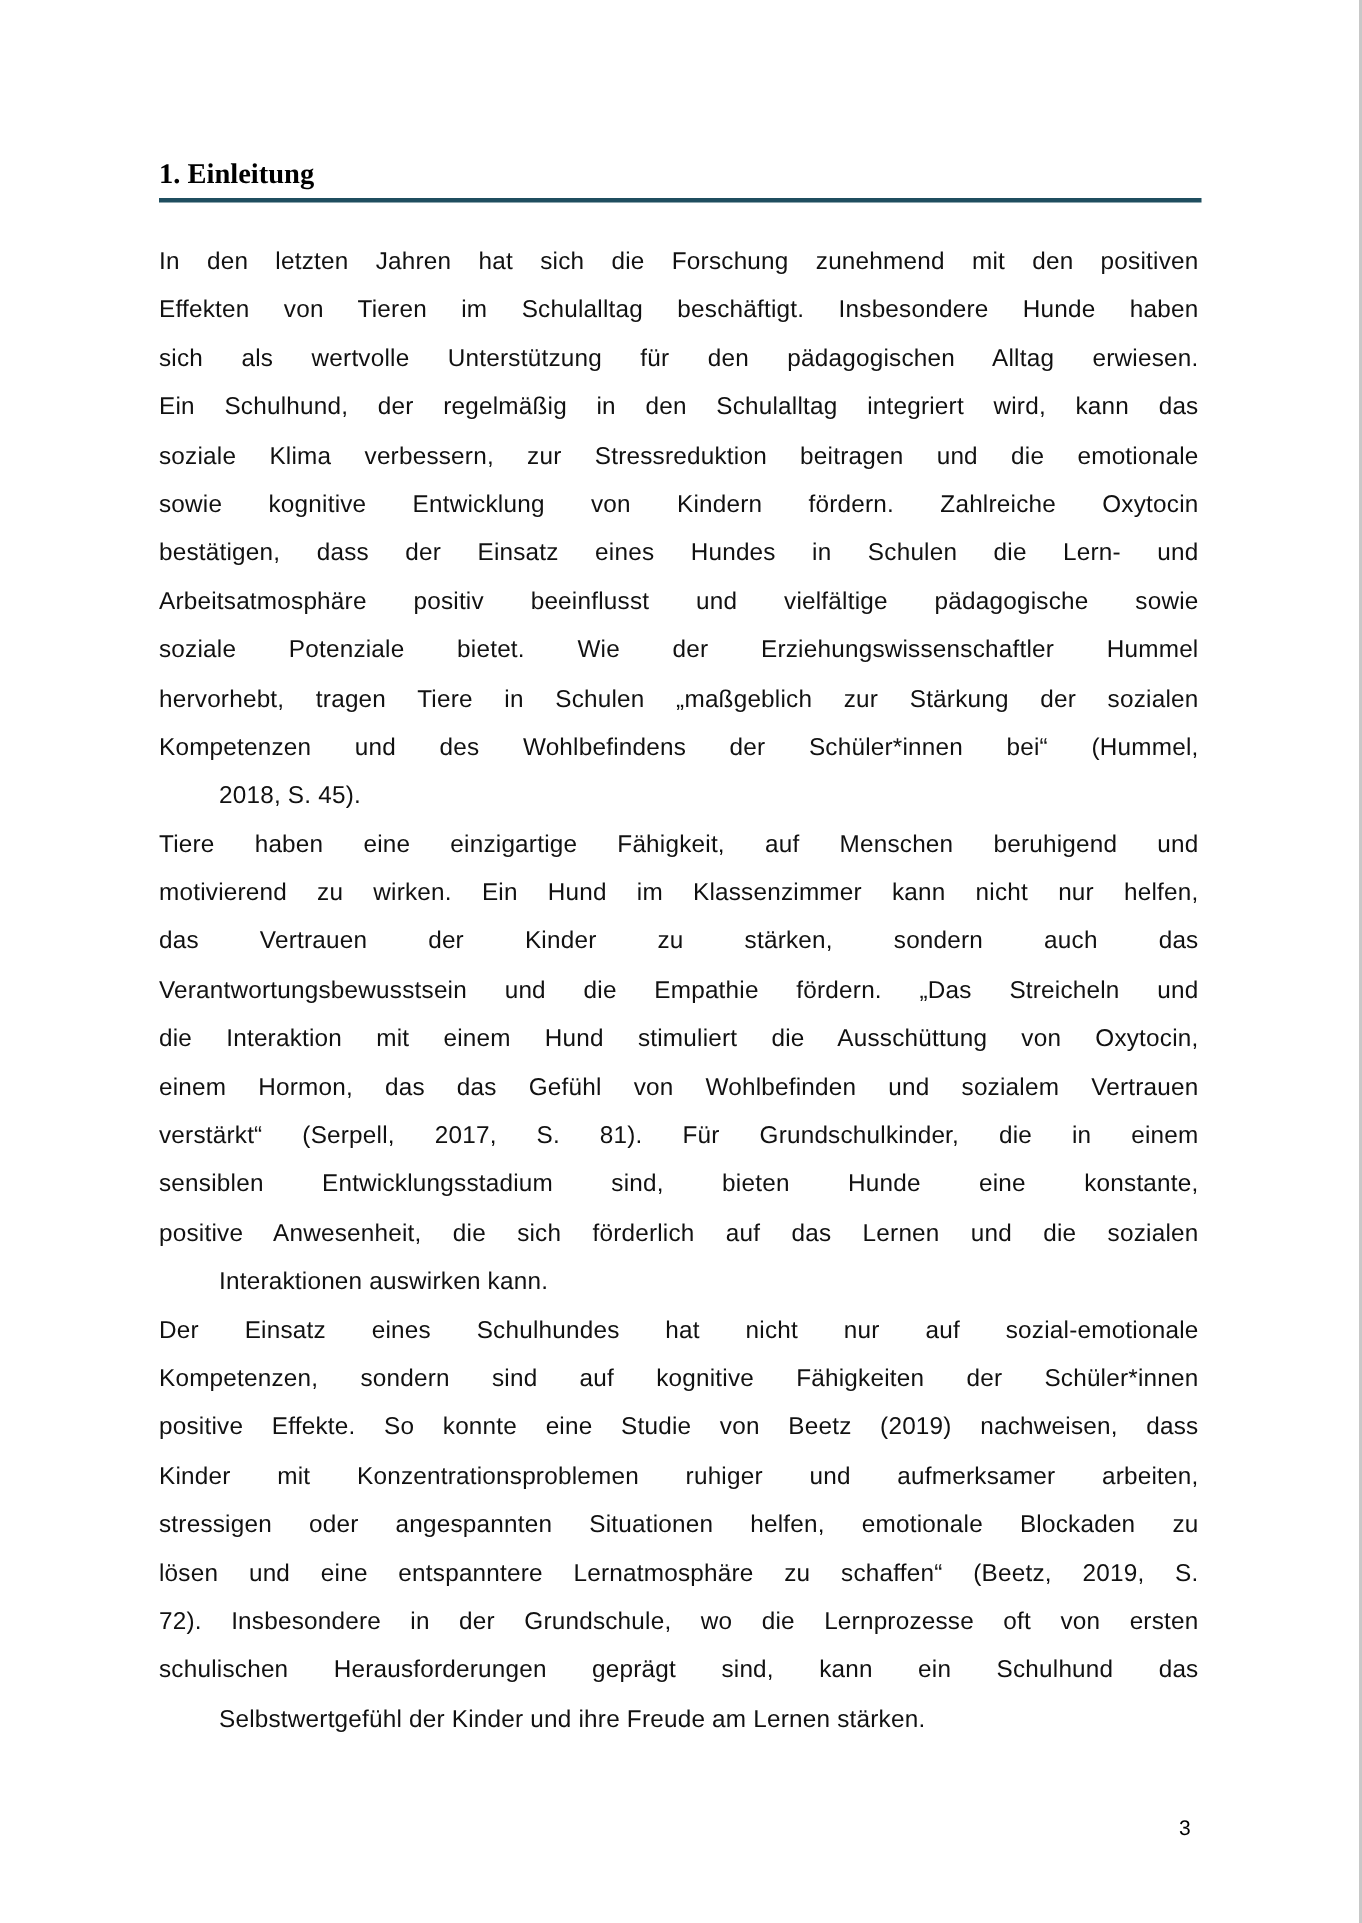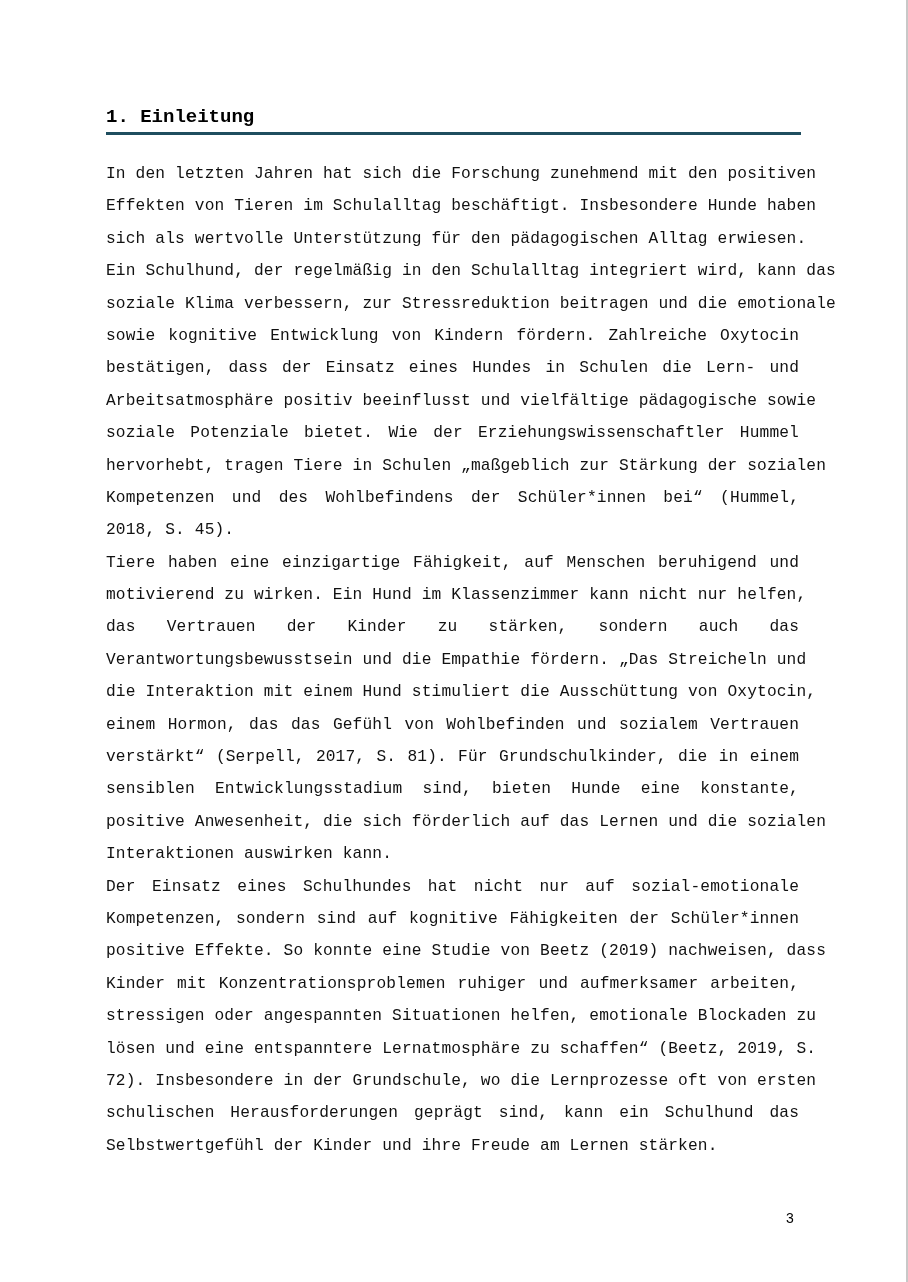--- a/index.html
+++ b/index.html
@@ -3,34 +3,34 @@
 <meta charset="utf-8">
 <style>
   html, body { margin: 0; padding: 0; background: #ffffff; }
   body { width: 908px; height: 1282px; position: relative; overflow: hidden; }
   .page {
     position: absolute; left: 0; top: 0; width: 906px; height: 1282px;
     background: #ffffff; border-right: 2px solid #c8c8c8;
   }
   .heading {
     position: absolute; left: 106px; top: 104px; width: 695px;
-    font-family: Liberation Mono, monospace; font-weight: bold; font-size: 19px;
+    font-family: Liberation Serif, serif; font-weight: bold; font-size: 19px;
     color: #000; line-height: 26px;
     border-bottom: 3px solid #1f4e5f; padding-bottom: 2px;
   }
   .body {
     position: absolute; left: 106px; top: 160px; width: 693px;
-    font-family: Liberation Mono, monospace; font-size: 16.2px; color: #111;
+    font-family: Liberation Sans, sans-serif; font-size: 16.2px; color: #111;
   }
   .line {
     height: 32.4px; line-height: 28px; white-space: nowrap;
     text-align: justify; text-align-last: justify;
     letter-spacing: 0.15px;
   }
-  .line.last { text-align-last: left; }
+  .line.last { text-align-last: left; margin-left: 40px; }
   .page-number {
     position: absolute; left: 786px; top: 1210px;
     font-family: "Liberation Sans", sans-serif; font-size: 14px; color: #000;
   }
 </style>
 </head>
 <body>
 
 <div class="page">
   <div class="heading">1. Einleitung</div>

